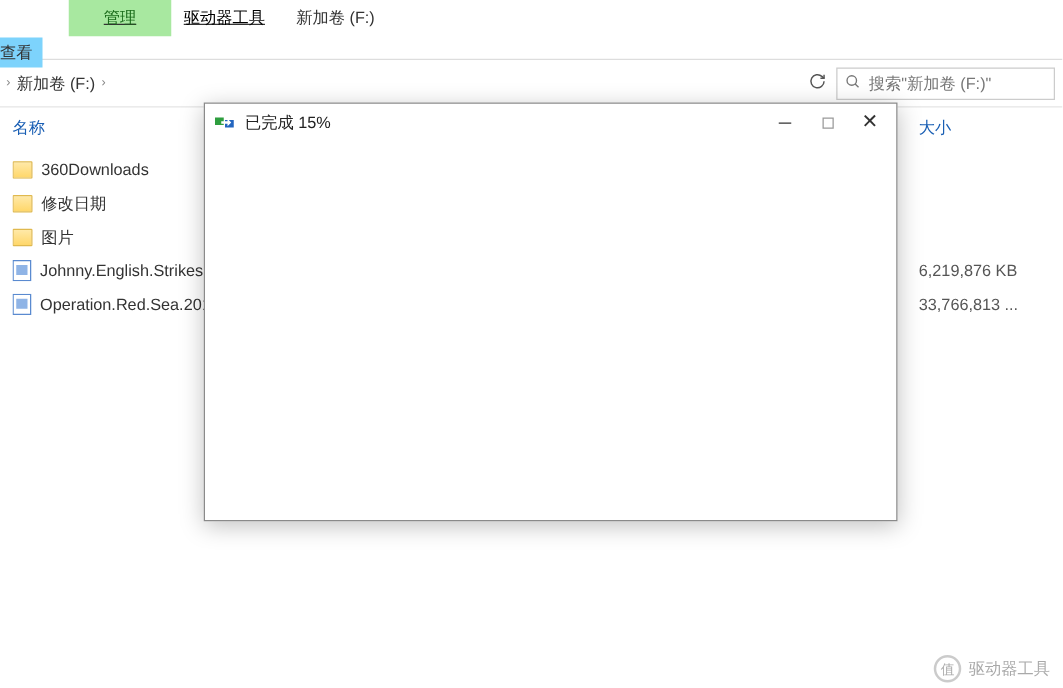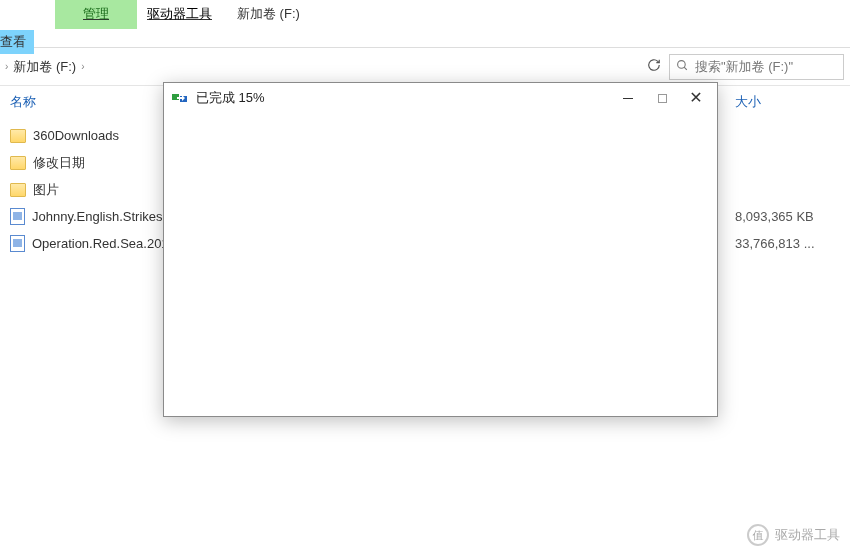--- a/index.html
+++ b/index.html
@@ -123,21 +123,21 @@
     <div class="ftype">文件夹</div>
     <div class="fsize"></div>
   </div>
   <div class="file-row">
     <div class="fname">
         <span class="file-ico"></span>
         <span>Johnny.English.Strikes.Again.2018.2160p.Bl...</span>
       </div>
     <div class="fdate">2019/1/17 1:13</div>
     <div class="ftype">MKV 文件</div>
-    <div class="fsize">8,093,365 KB</div>
+    <div class="fsize">6,219,876 KB</div>
   </div>
   <div class="file-row">
     <div class="fname">
         <span class="file-ico"></span>
         <span>Operation.Red.Sea.2018.BluRay.1080p.DTS...</span>
       </div>
     <div class="fdate">2018/7/27 9:45</div>
     <div class="ftype">MKV 文件</div>
     <div class="fsize">33,766,813 ...</div>
   </div>

